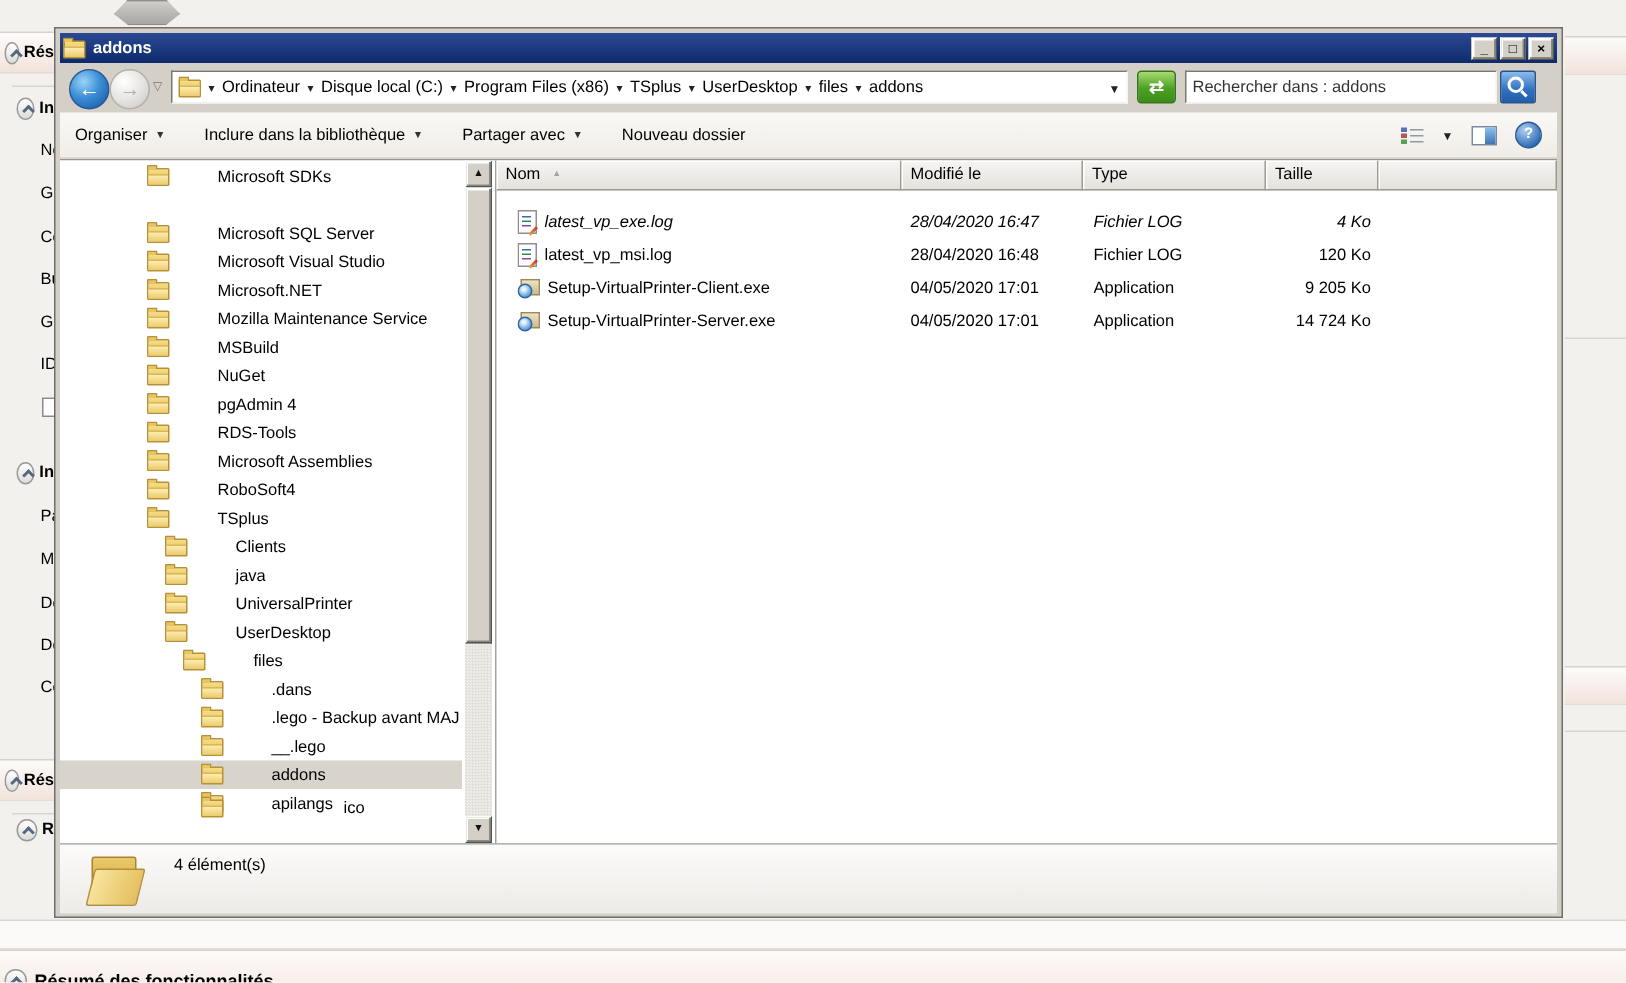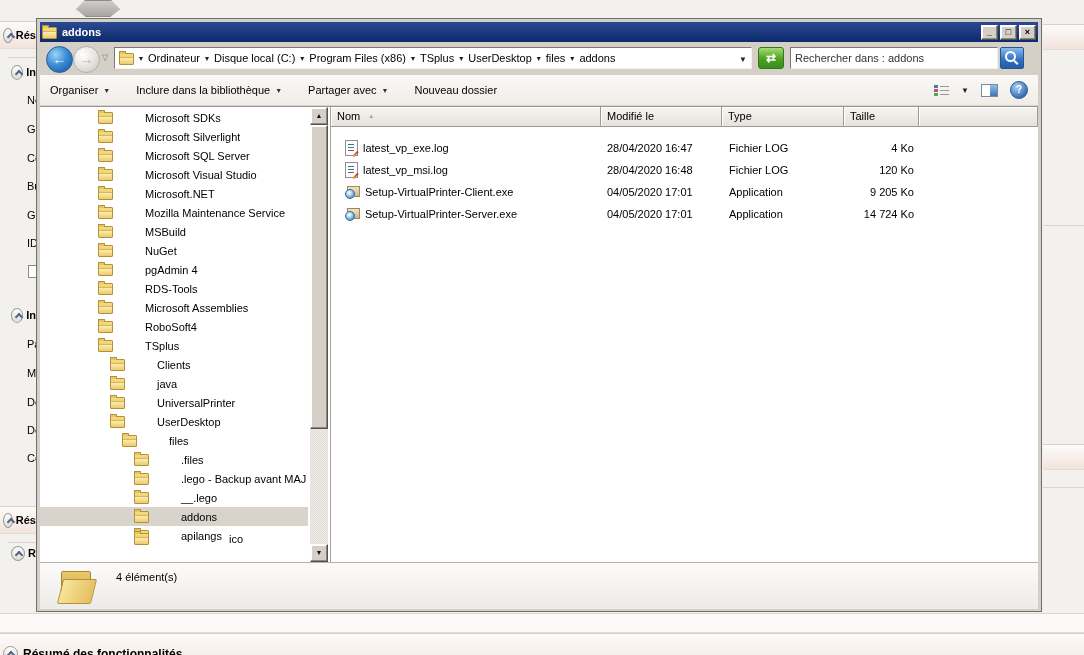--- a/index.html
+++ b/index.html
@@ -263,24 +263,20 @@
         <span class="icon-help">?</span>
       </span>
     </div>
 
     <div class="main">
       <div class="tree" id="tree">
           <div class="tree-row" style="top: 1px;">
             <span class="folder-ic" style="margin-left: 58px;"></span>
             <span class="tree-label">Microsoft SDKs</span>
           </div>
-          <div class="tree-row" style="top: 20px;">
-            <span class="folder-ic" style="margin-left: 58px;"></span>
-            <span class="tree-label">Microsoft Silverlight</span>
-          </div>
           <div class="tree-row" style="top: 39px;">
             <span class="folder-ic" style="margin-left: 58px;"></span>
             <span class="tree-label">Microsoft SQL Server</span>
           </div>
           <div class="tree-row" style="top: 58px;">
             <span class="folder-ic" style="margin-left: 58px;"></span>
             <span class="tree-label">Microsoft Visual Studio</span>
           </div>
           <div class="tree-row" style="top: 77px;">
             <span class="folder-ic" style="margin-left: 58px;"></span>
@@ -333,21 +329,21 @@
           <div class="tree-row" style="top: 305px;">
             <span class="folder-ic" style="margin-left: 70px;"></span>
             <span class="tree-label">UserDesktop</span>
           </div>
           <div class="tree-row" style="top: 324px;">
             <span class="folder-ic" style="margin-left: 82px;"></span>
             <span class="tree-label">files</span>
           </div>
           <div class="tree-row" style="top: 343px;">
             <span class="folder-ic" style="margin-left: 94px;"></span>
-            <span class="tree-label">.files</span>
+            <span class="tree-label">.dans</span>
           </div>
           <div class="tree-row" style="top: 362px;">
             <span class="folder-ic" style="margin-left: 94px;"></span>
             <span class="tree-label">.lego - Backup avant MAJ lego ex</span>
           </div>
           <div class="tree-row" style="top: 381px;">
             <span class="folder-ic" style="margin-left: 94px;"></span>
             <span class="tree-label">__.lego</span>
           </div>
           <div class="tree-row sel" style="top: 400px;">
@@ -370,21 +366,21 @@
       </div>
       <div class="list">
         <div class="lheader" id="lheader">
             <div class="hcell" style="width: 270px;"><span>Nom</span><span class="sort-ic">▲</span></div>
             <div class="hcell" style="width: 121px;"><span>Modifié le</span></div>
             <div class="hcell" style="width: 122px;"><span>Type</span></div>
             <div class="hcell" style="width: 75px;"><span>Taille</span></div>
             <div class="hcell" style="width: 114px; flex: 1 1 0%;"><span></span></div>
           </div>
         <div id="lrows">
-            <div class="lrow" style="top: 30px;">
+            <div class="lrow" style="top: 30px; font-style: italic;">
               <div class="cell c-name">
                 <span class="icon-log"></span>
                 <span class="fname">latest_vp_exe.log</span>
               </div>
               <div class="cell c-date">28/04/2020 16:47</div>
               <div class="cell c-type">Fichier LOG</div>
               <div class="cell c-size">4 Ko</div>
             </div>
             <div class="lrow" style="top: 52px;">
               <div class="cell c-name">

